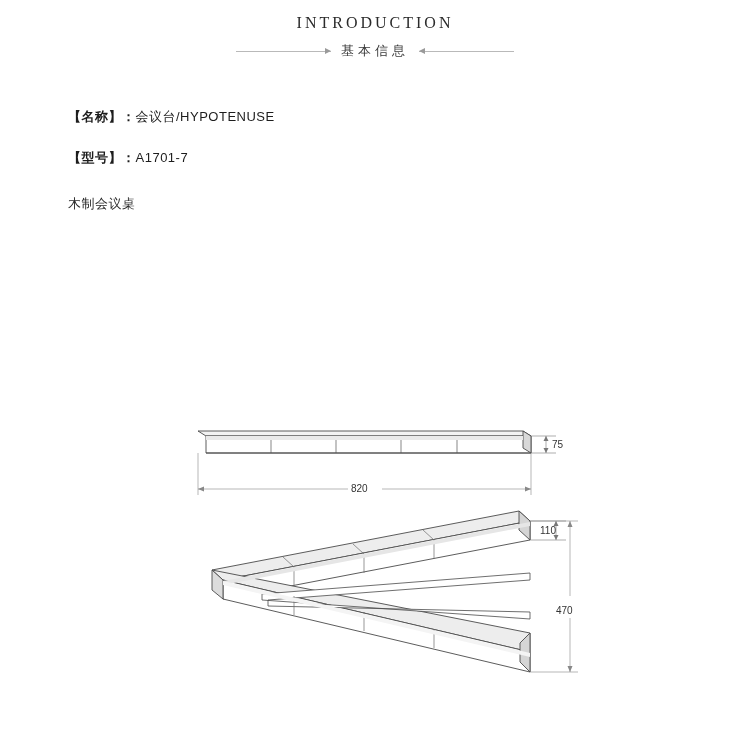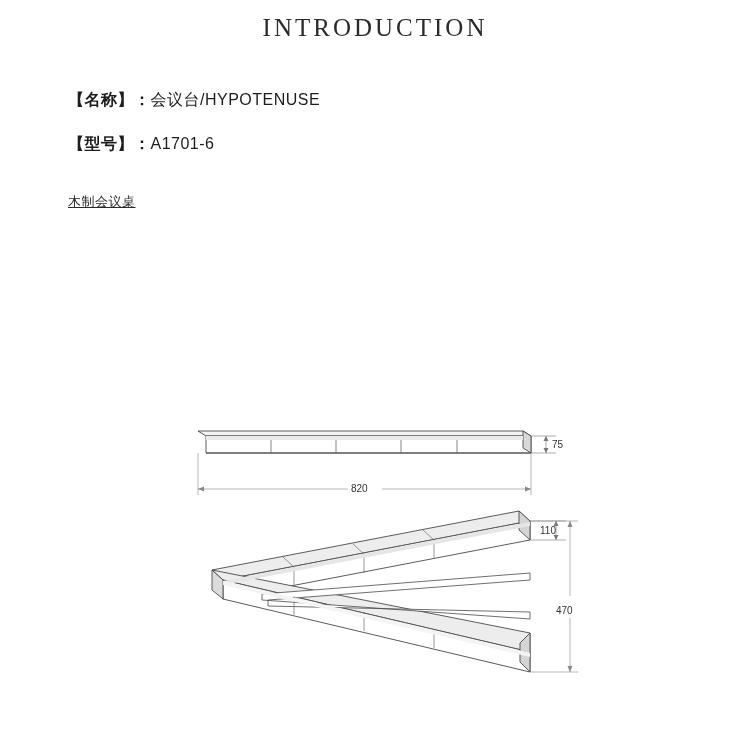--- a/index.html
+++ b/index.html
@@ -16,21 +16,21 @@
     overflow: hidden;
   }
 
   
   .header {
     padding-top: 14px;
     text-align: center;
   }
   .header-title {
     font-family: "Liberation Serif", serif;
-    font-size: 25px;
+    font-size: 16px;
     letter-spacing: 3px;
     color: #2b2b2b;
     font-weight: normal;
   }
   .header-sub-row {
     margin-top: 10px;
     display: flex;
     align-items: center;
     justify-content: center;
     gap: 10px;
@@ -64,39 +64,38 @@
     letter-spacing: 4px;
     color: #3a3a3a;
   }
 
   
   .specs {
     margin-top: 48px;
     padding-left: 68px;
   }
   .spec-row {
-    font-size: 16px;
+    font-size: 13px;
     color: #1d1d1d;
     margin-bottom: 23px;
     letter-spacing: 0.5px;
   }
   .spec-label {
     font-weight: bold;
   }
   .spec-value {
     font-weight: normal;
   }
 
   .caption {
-    margin-top: 38px;
+    margin-top: 28px;
     padding-left: 68px;
     font-size: 13px;
     color: #2a2a2a;
     letter-spacing: 0.5px;
-    text-decoration: underline;
   }
 
   
   .drawing {
     position: absolute;
     left: 0;
     top: 400px;
     width: 696px;
     height: 338px;
   }
@@ -107,28 +106,33 @@
     font-family: "Liberation Sans", sans-serif;
     font-size: 10px;
     fill: #333;
   }
 </style>
 </head>
 <body>
 
 <div class="header">
   <div class="header-title">INTRODUCTION</div>
+  <div class="header-sub-row">
+    <span class="rule left"></span>
+    <span class="header-sub">基本信息</span>
+    <span class="rule right"></span>
+  </div>
 </div>
 
 <div class="specs">
   <div class="spec-row">
     <span class="spec-label">【名称】：</span><span class="spec-value">会议台/HYPOTENUSE</span>
   </div>
   <div class="spec-row">
-    <span class="spec-label">【型号】：</span><span class="spec-value">A1701-6</span>
+    <span class="spec-label">【型号】：</span><span class="spec-value">A1701-7</span>
   </div>
 </div>
 
 <div class="caption">木制会议桌</div>
 
 <div class="drawing">
   <svg width="750" height="338" viewBox="0 0 750 338" xmlns="http://www.w3.org/2000/svg">
 
     <g>
 

